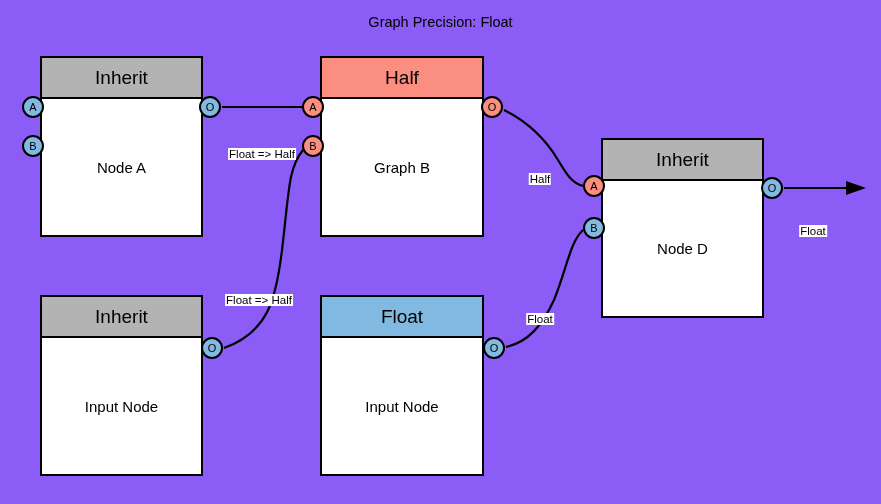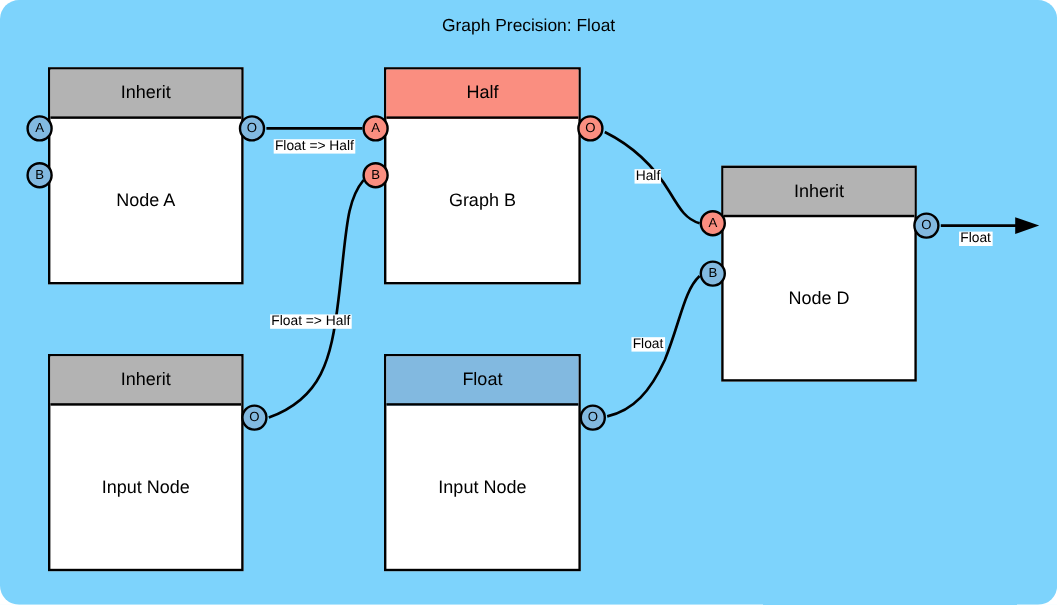--- a/index.html
+++ b/index.html
@@ -4,24 +4,23 @@
 <style>
   html, body {
     margin: 0;
     padding: 0;
     background: #ffffff;
   }
   #canvas {
     position: relative;
     width: 881px;
     height: 504px;
-    background: #7dd3fc;
+    background: #8b5cf6;
     font-family: "Liberation Sans", sans-serif;
     overflow: hidden;
-    border-radius: 16px;
   }
   #edges {
     position: absolute;
     left: 0;
     top: 0;
     width: 881px;
     height: 504px;
     pointer-events: none;
   }
   .graph-title {
@@ -40,21 +39,21 @@
     border: 2.2px solid #000000;
     background: #ffffff;
   }
   .node-header {
     box-sizing: border-box;
     height: 41px;
     border-bottom: 2.2px solid #000000;
     display: flex;
     align-items: center;
     justify-content: center;
-    font-size: 15px;
+    font-size: 19px;
     color: #000000;
     line-height: 1;
   }
   .node-header.gray  { background: #b3b3b3; }
   .node-header.red   { background: #fa8e80; }
   .node-header.blue  { background: #82b9e0; }
   .node-body {
     height: calc(100% - 41px);
     display: flex;
     align-items: center;
@@ -83,20 +82,21 @@
   .port.red  { background: #fa8e80; }
   .edge-label {
     position: absolute;
     font-size: 11.5px;
     color: #000000;
     white-space: nowrap;
     transform: translate(-50%, -50%);
     background: #ffffff;
     padding: 0 1px;
     z-index: 4;
+    margin-top: 32px;
   }
 </style>
 </head>
 <body>
 
 <div id="canvas">
 
   <div class="graph-title">Graph Precision: Float</div>
 
   <svg id="edges" viewBox="0 0 881 504">

